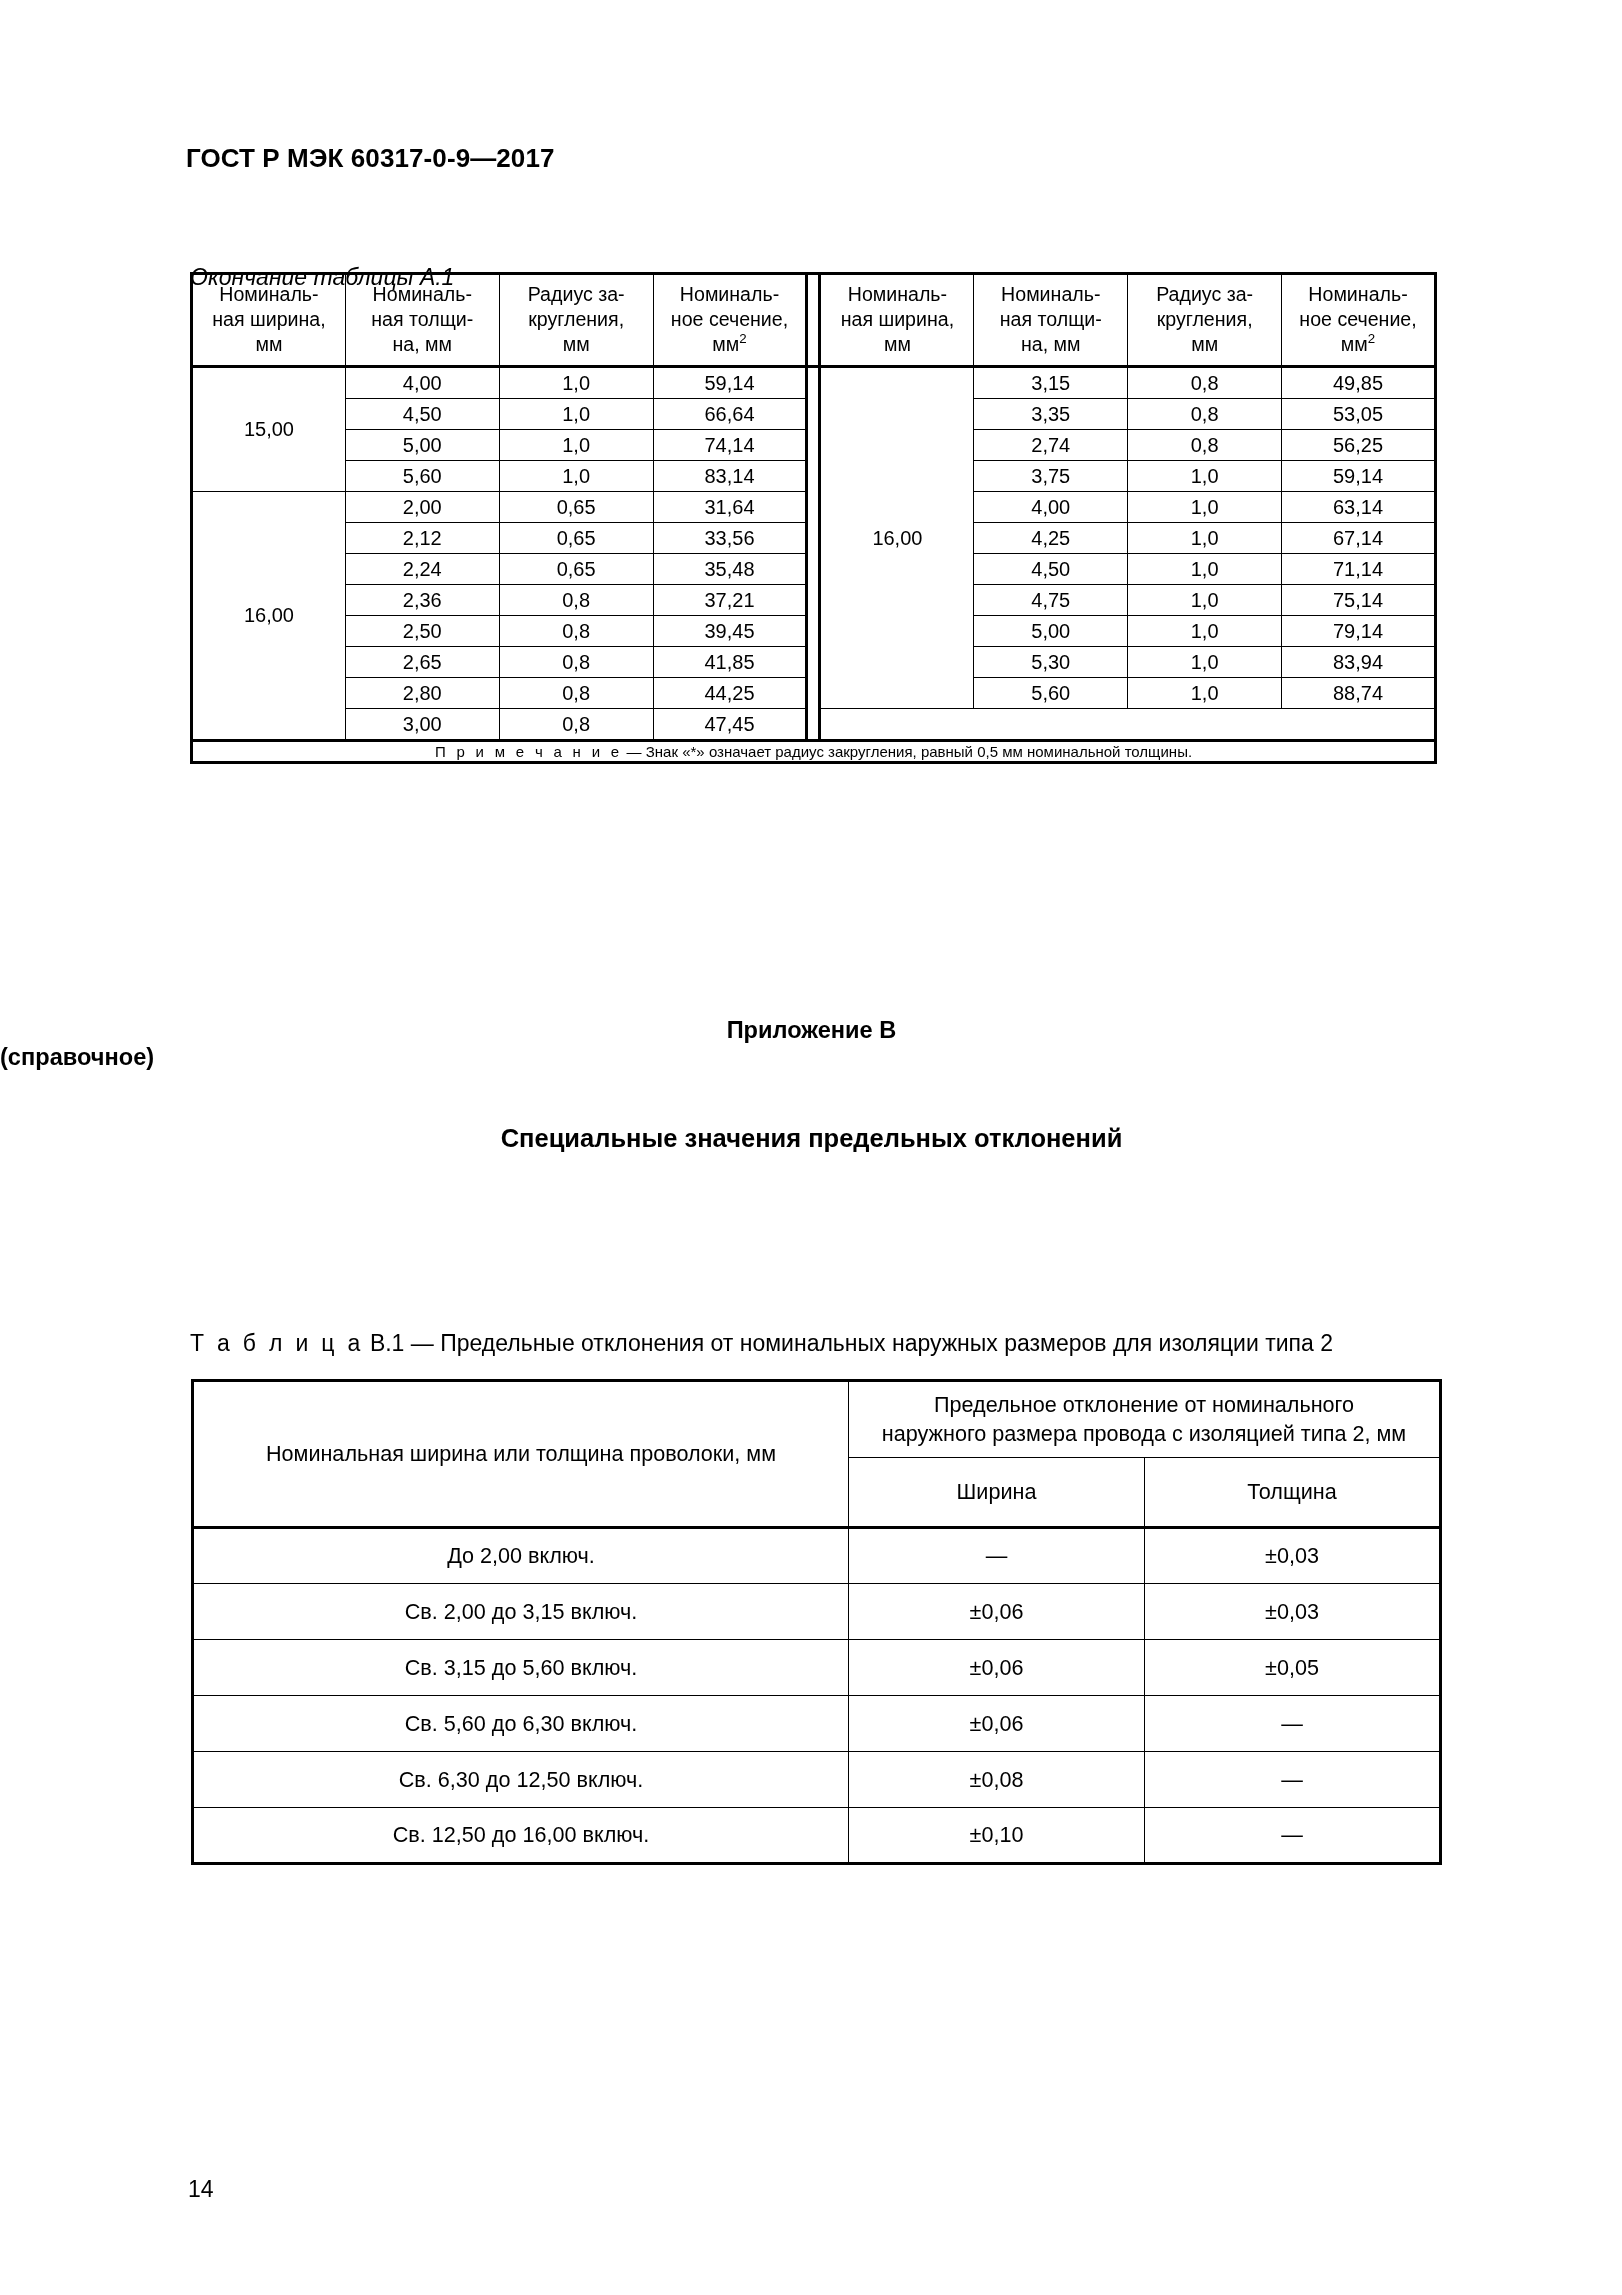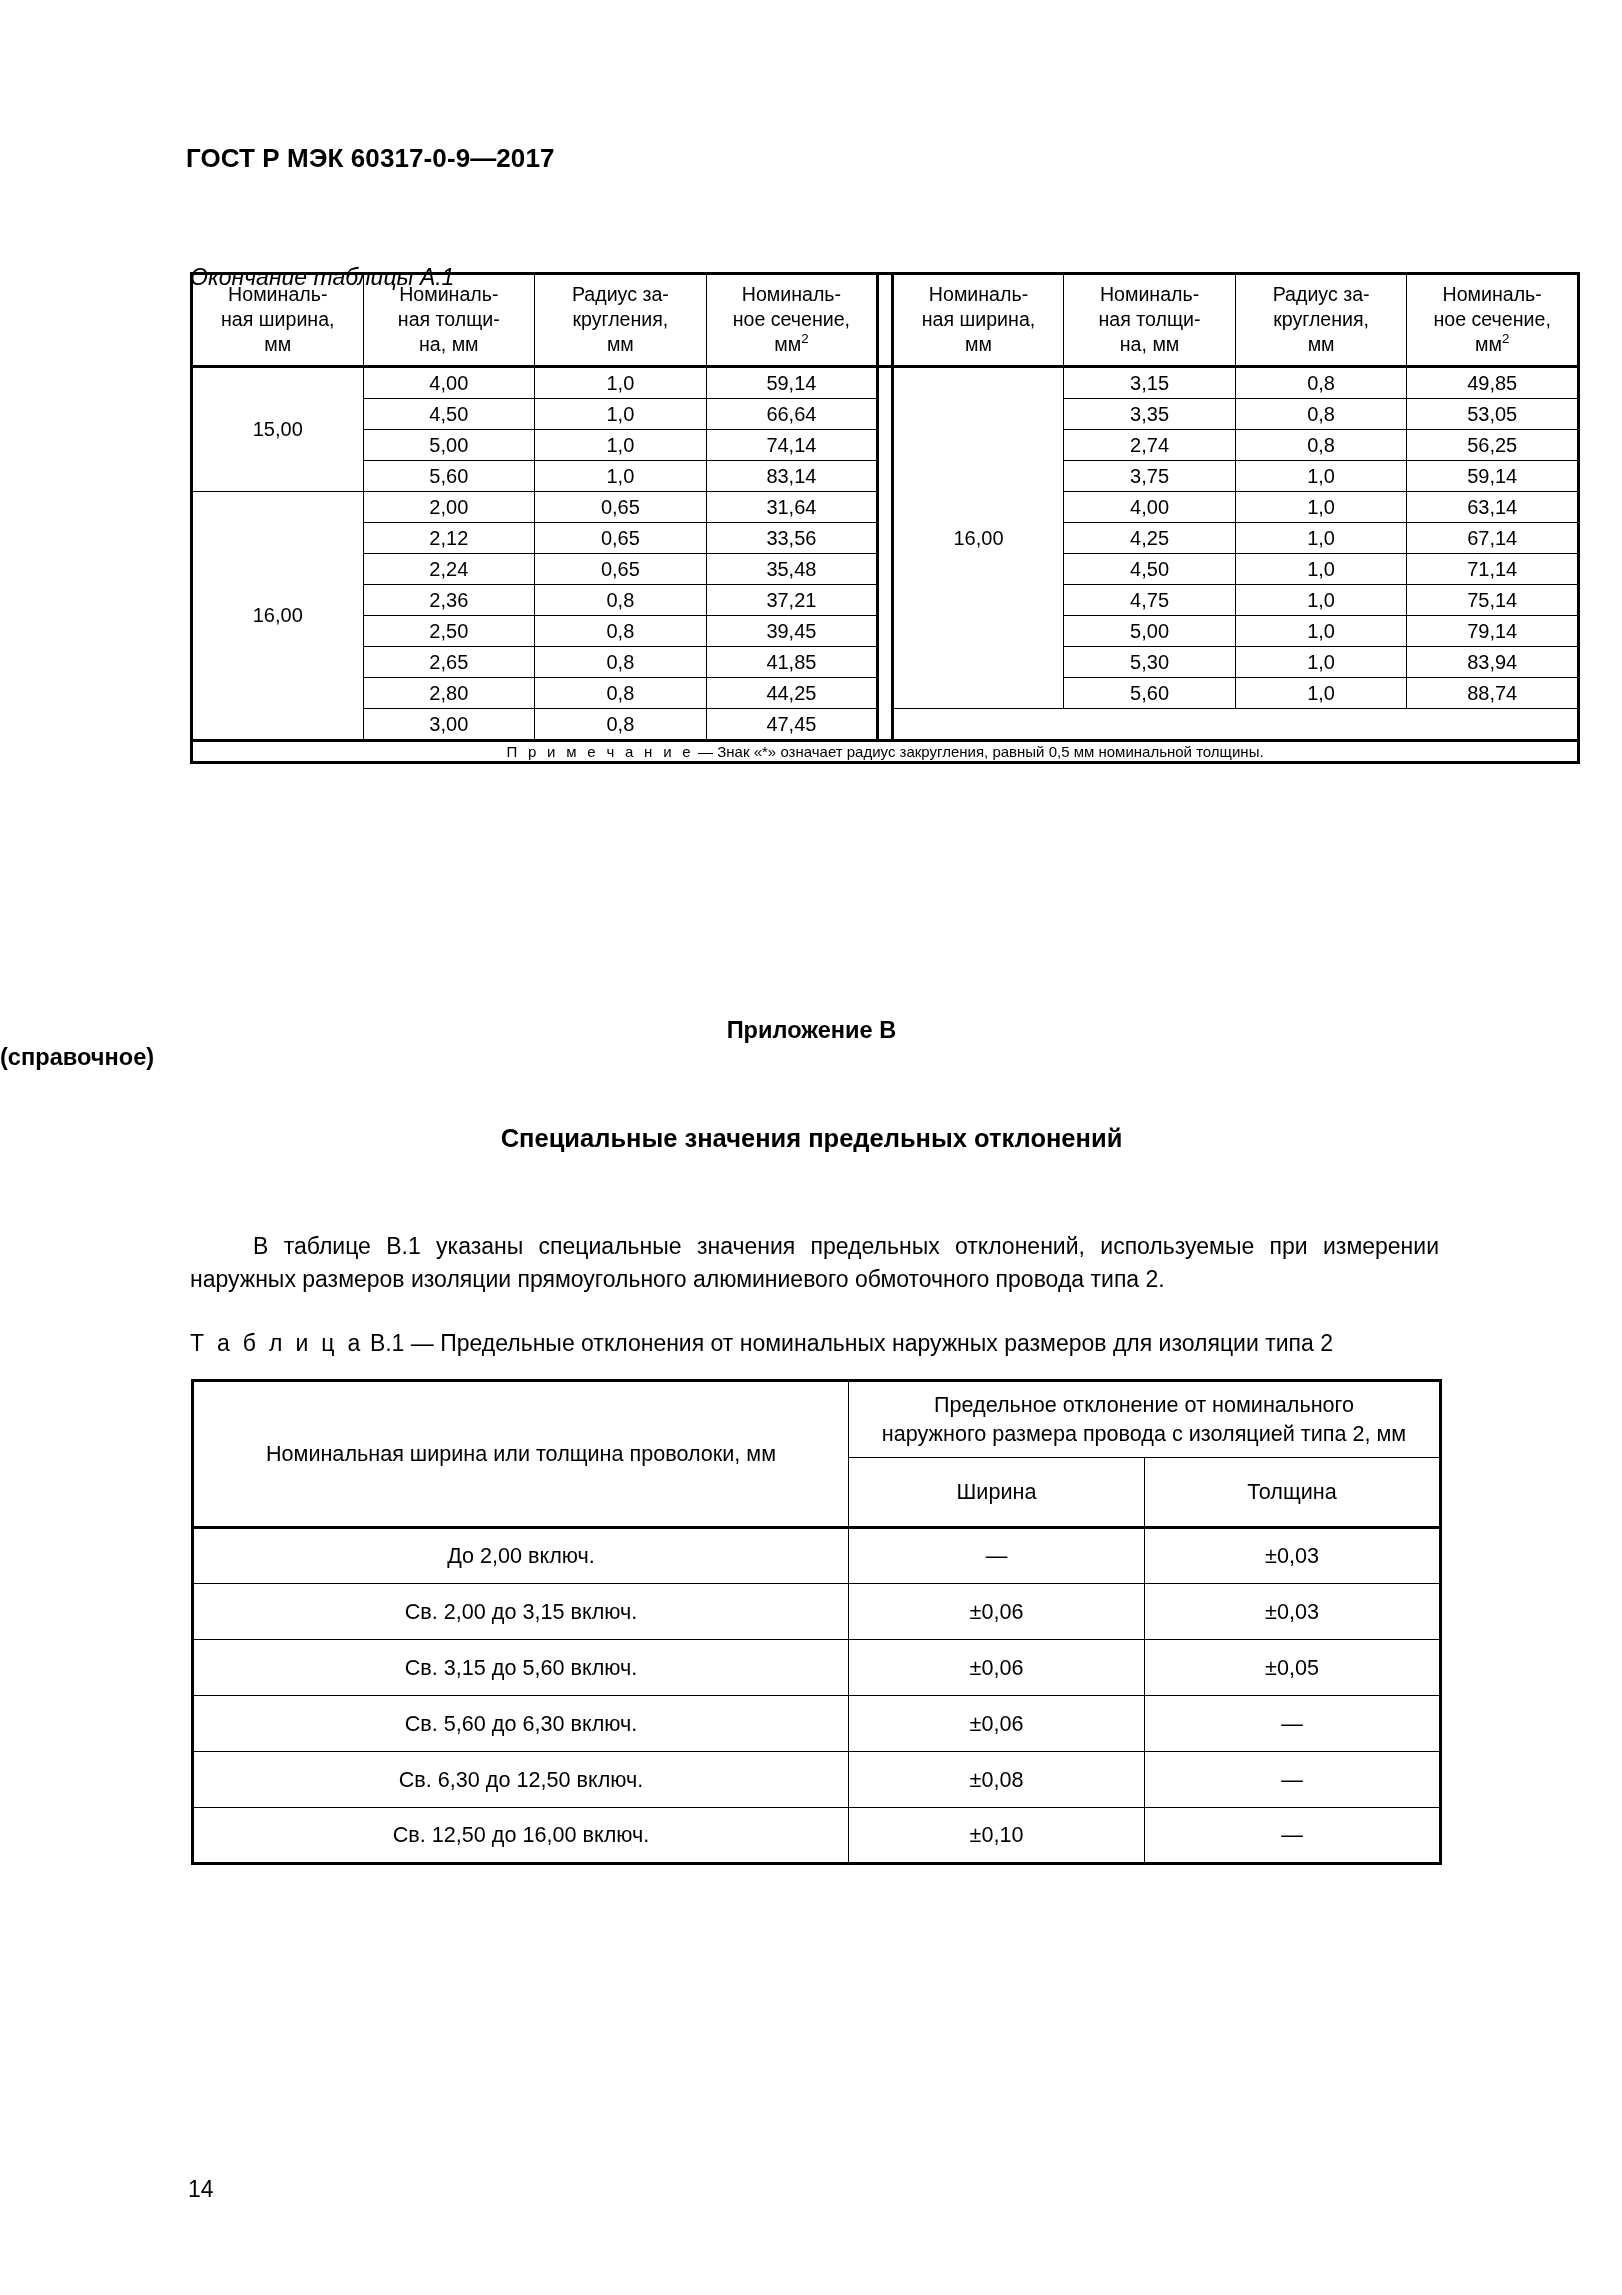--- a/index.html
+++ b/index.html
@@ -42,21 +42,21 @@
     font-style: italic;
     white-space: nowrap;
     margin-top: 38px;
   }
 
   
   .table-a-wrap {
     position: absolute;
     left: 190px;
     top: 272px;
-    width: 1390px;
+    width: 1247px;
   }
   table.gost {
     border-collapse: collapse;
     table-layout: fixed;
     width: 100%;
     font-size: 20px;
   }
   table.gost td, table.gost th {
     border: 1.3px solid #000;
     padding: 0;
@@ -379,21 +379,20 @@
           </td>
         </tr>
       </tfoot>
     </table>
   </div>
 
   <div class="appendix-title">Приложение В</div>
   <div class="appendix-sub">(справочное)</div>
   <div class="appendix-heading">Специальные значения предельных отклонений</div>
 
-  <div class="body-par">В таблице В.1 указаны специальные значения предельных отклонений, используемые при измерении наружных размеров изоляции прямоугольного алюминиевого обмоточного провода типа 2.</div>
 
   <div class="table-b-caption">
     <span class="sp">Т а б л и ц а</span>
     <span>В.1 — Предельные отклонения от номинальных наружных размеров для изоляции типа 2</span>
   </div>
 
   <div class="table-b-wrap">
     <table class="tbl-b">
       <colgroup>
         <col style="width:656px">

